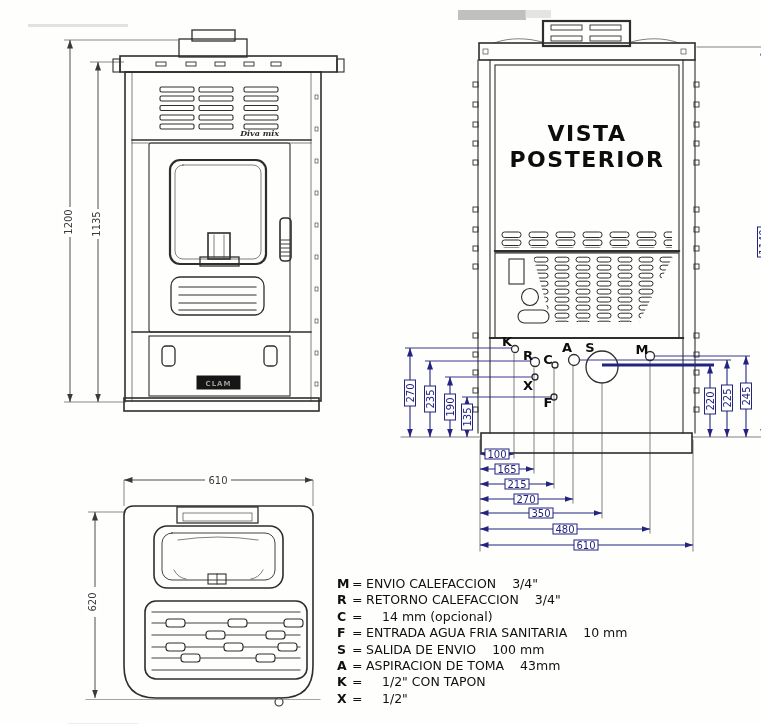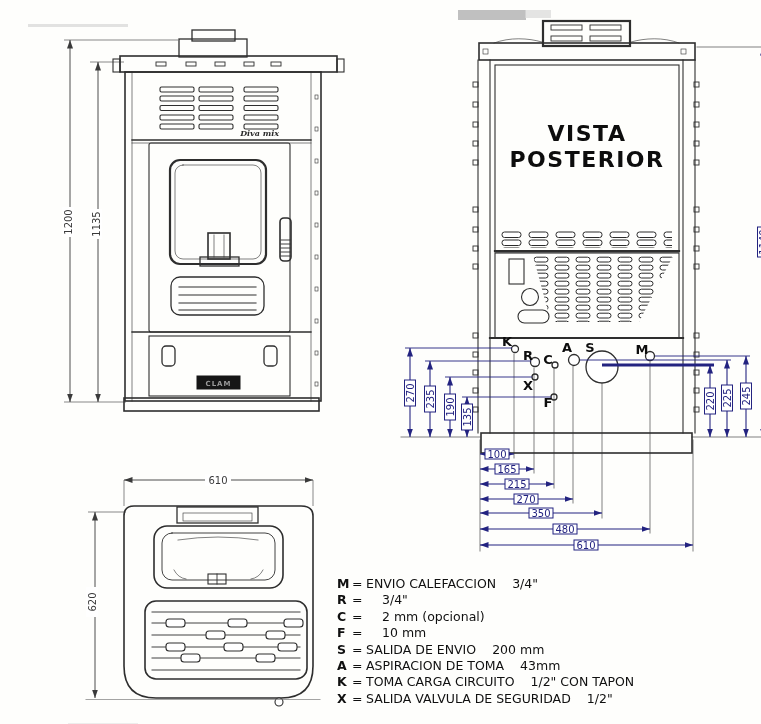--- a/index.html
+++ b/index.html
@@ -415,22 +415,22 @@
     <line x1="67" y1="502" x2="67" y2="688" class="s08" marker-start="url(#bs)" marker-end="url(#be)"></line>
     <g transform="rotate(-90 64 592)">
       <rect x="49" y="586" width="30" height="12" class="wf" stroke="none"></rect>
       <text x="64" y="596" text-anchor="middle" class="dimK">620</text>
     </g>
   </g>
 </svg>
 
 <div class="legend">
   <div class="lg-row"><span class="lg-letter">M</span><span class="lg-sep">=</span><span>ENVIO CALEFACCION</span><span class="lg-size">3/4"</span></div>
-  <div class="lg-row"><span class="lg-letter">R</span><span class="lg-sep">=</span><span class="lg-size">3/4"</span></div>
-  <div class="lg-row"><span class="lg-letter">C</span><span class="lg-sep">=</span><span class="lg-size">2 mm (opcional)</span></div>
-  <div class="lg-row"><span class="lg-letter">F</span><span class="lg-sep">=</span><span class="lg-size">10 mm</span></div>
-  <div class="lg-row"><span class="lg-letter">S</span><span class="lg-sep">=</span><span>SALIDA DE ENVIO</span><span class="lg-size">200 mm</span></div>
+  <div class="lg-row"><span class="lg-letter">R</span><span class="lg-sep">=</span><span>RETORNO CALEFACCION</span><span class="lg-size">3/4"</span></div>
+  <div class="lg-row"><span class="lg-letter">C</span><span class="lg-sep">=</span><span class="lg-size">14 mm (opcional)</span></div>
+  <div class="lg-row"><span class="lg-letter">F</span><span class="lg-sep">=</span><span>ENTRADA AGUA FRIA SANITARIA</span><span class="lg-size">10 mm</span></div>
+  <div class="lg-row"><span class="lg-letter">S</span><span class="lg-sep">=</span><span>SALIDA DE ENVIO</span><span class="lg-size">100 mm</span></div>
   <div class="lg-row"><span class="lg-letter">A</span><span class="lg-sep">=</span><span>ASPIRACION DE TOMA</span><span class="lg-size">43mm</span></div>
-  <div class="lg-row"><span class="lg-letter">K</span><span class="lg-sep">=</span><span>TOMA CARGA CIRCUITO</span><span class="lg-size">1/2" CON TAPON</span></div>
-  <div class="lg-row"><span class="lg-letter">X</span><span class="lg-sep">=</span><span>SALIDA VALVULA DE SEGURIDAD</span><span class="lg-size">1/2"</span></div>
+  <div class="lg-row"><span class="lg-letter">K</span><span class="lg-sep">=</span><span class="lg-size">1/2" CON TAPON</span></div>
+  <div class="lg-row"><span class="lg-letter">X</span><span class="lg-sep">=</span><span class="lg-size">1/2"</span></div>
 </div>
 
 </div>
 
 </body></html>

